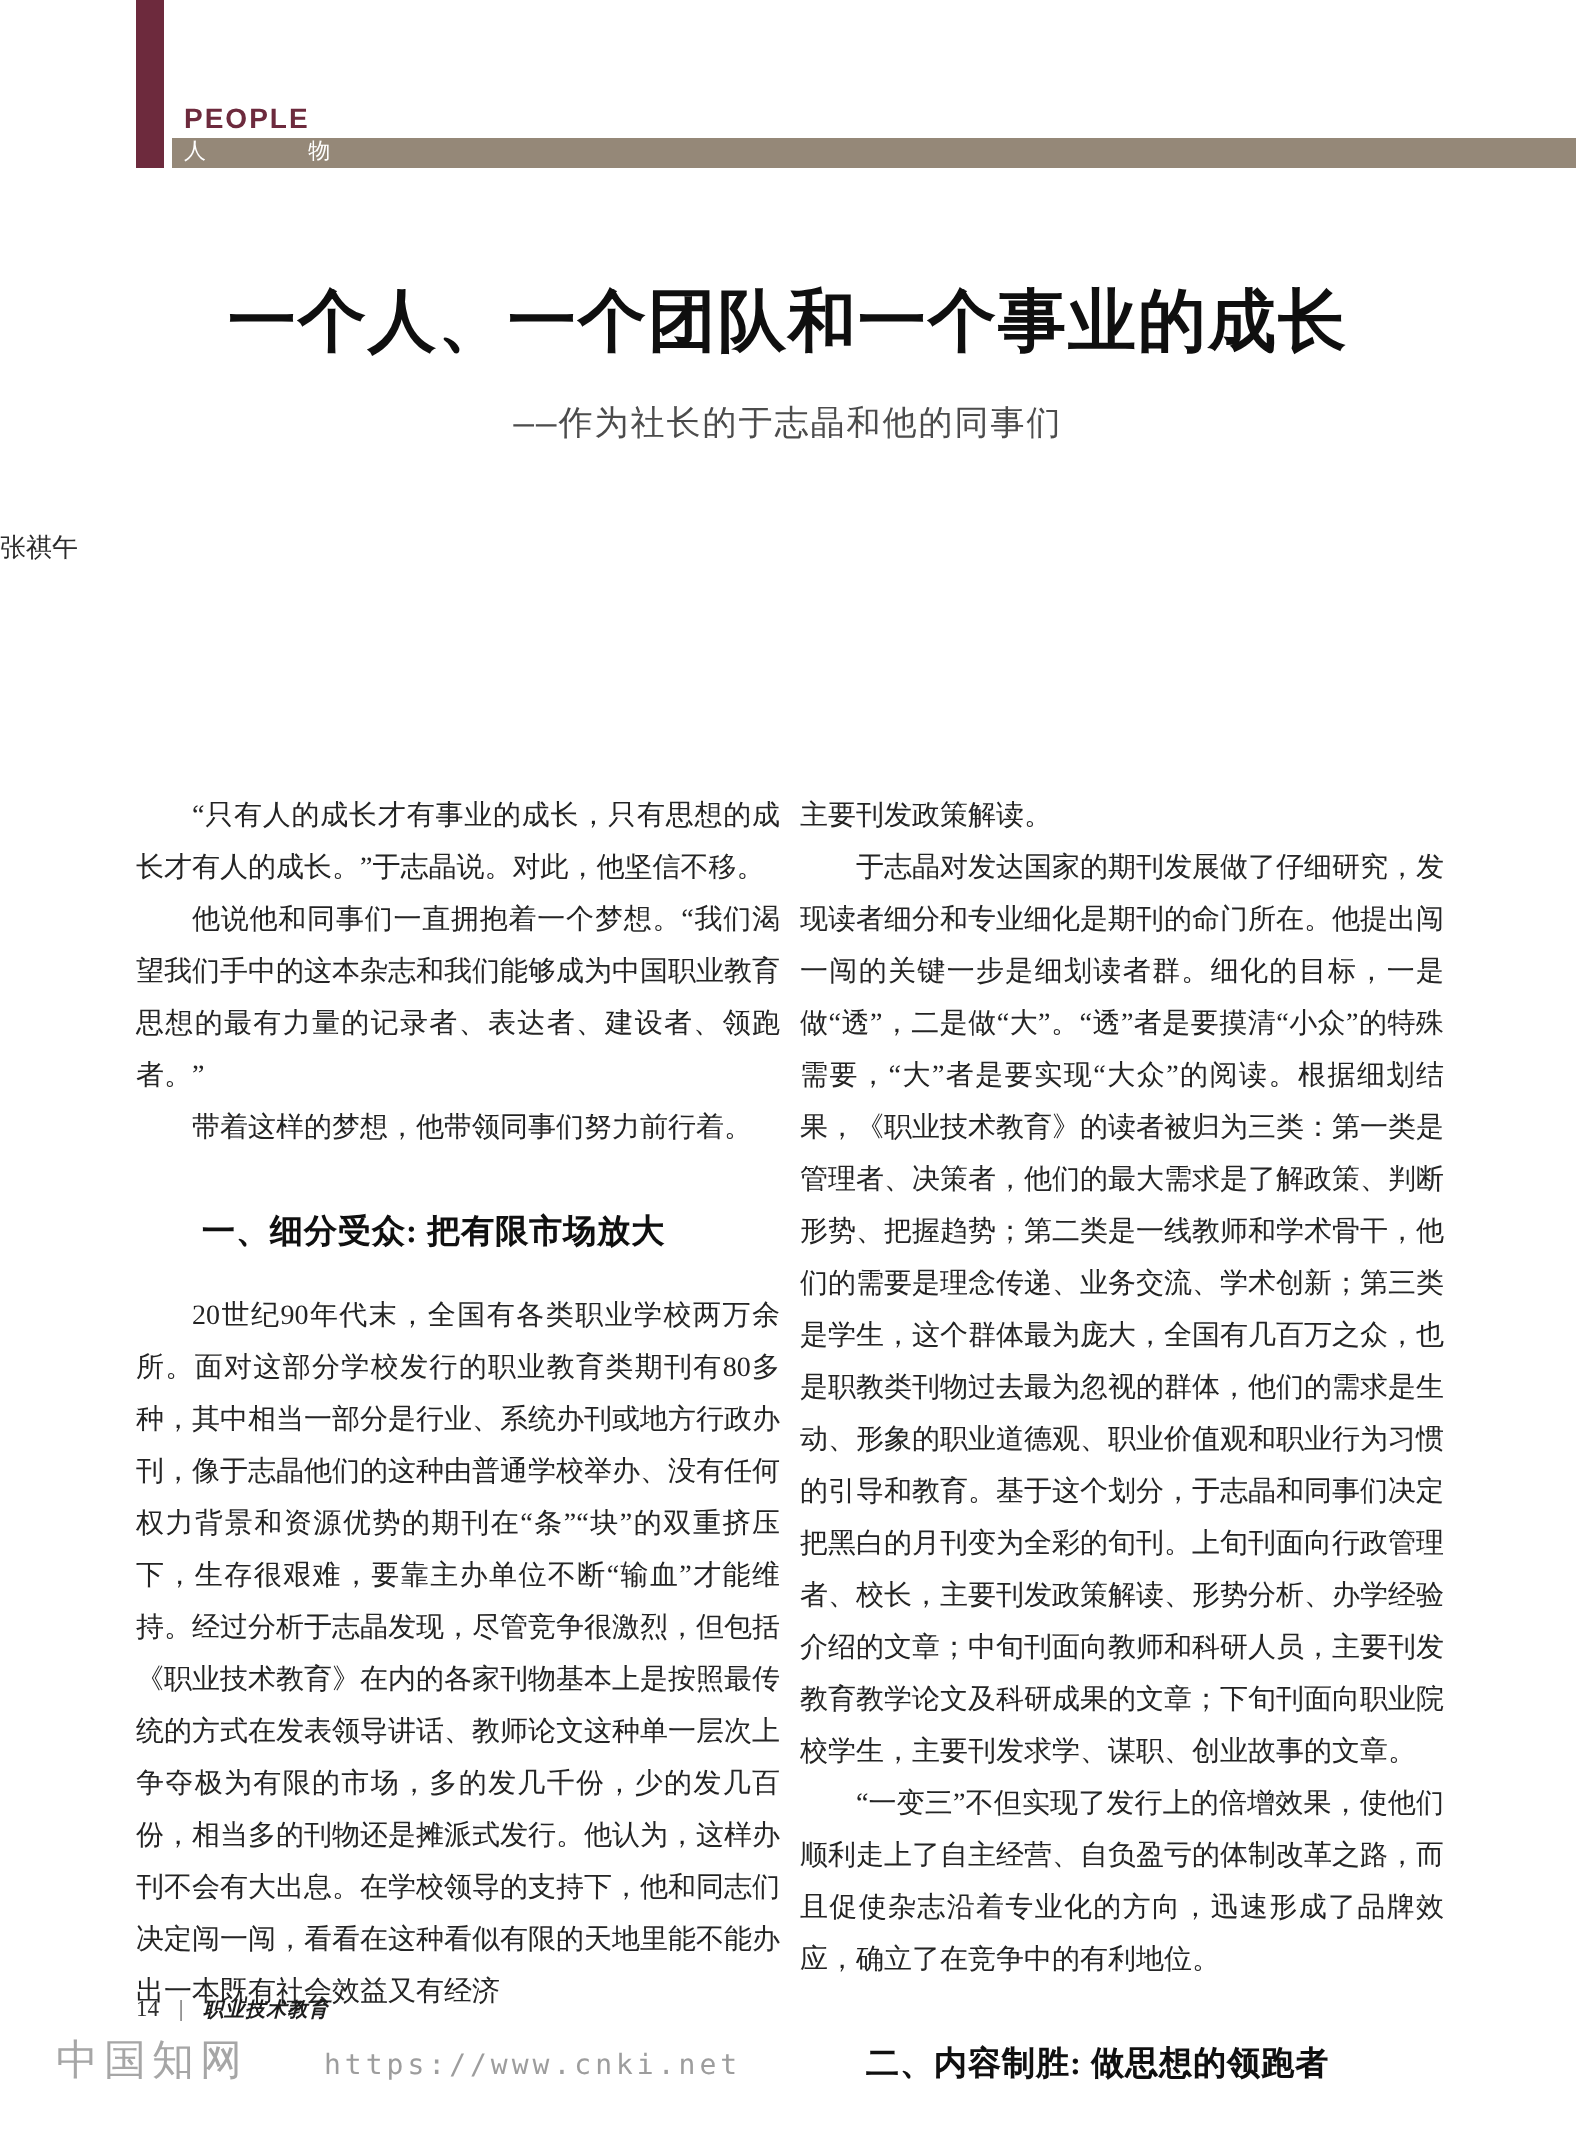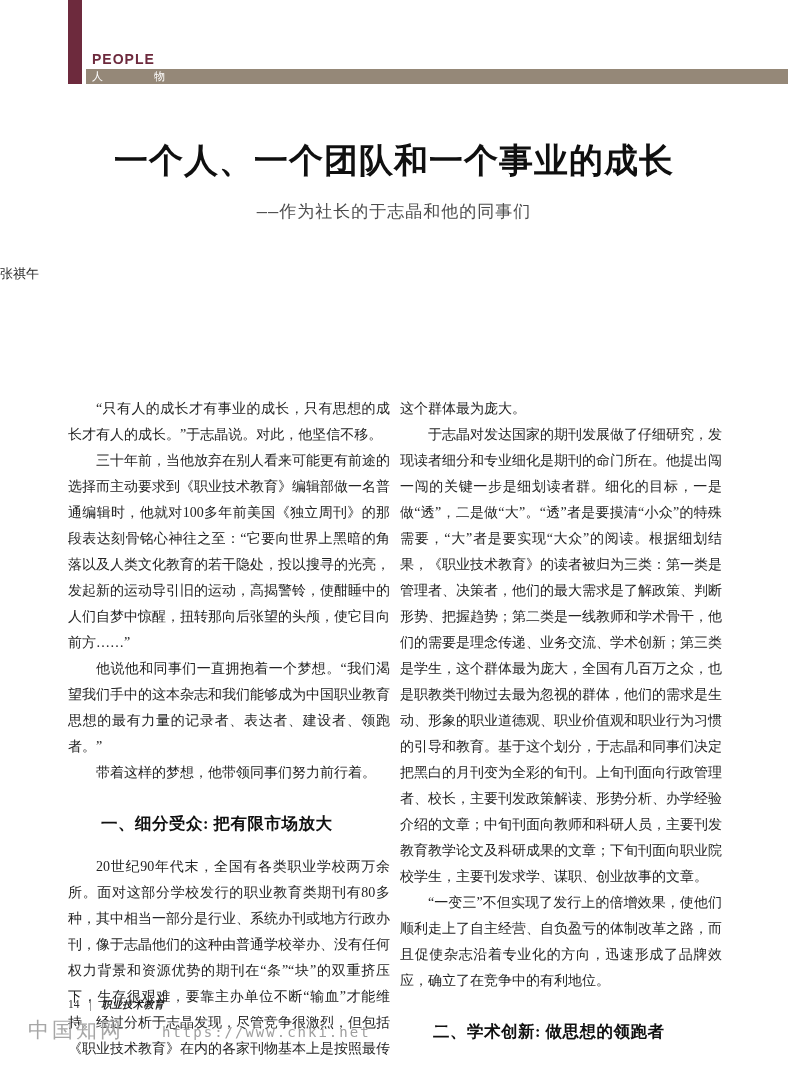--- a/index.html
+++ b/index.html
@@ -114,31 +114,30 @@
     <span class="zh2">物</span>
   </div>
 
   <div class="title">一个人、一个团队和一个事业的成长</div>
   <div class="subtitle">——作为社长的于志晶和他的同事们</div>
   <div class="author">张祺午</div>
 
   <div class="columns">
     <div class="col" id="col-left">
         <p class="para">“只有人的成长才有事业的成长，只有思想的成长才有人的成长。”于志晶说。对此，他坚信不移。</p>
-        <p class="para">三十年前，当他放弃在别人看来可能更有前途的选择而主动要求到《职业技术教育》编辑部做一名普通编辑时，他就对100多年前美国《独立周刊》的那段表达刻骨铭心神往之至：“它要向世界上黑暗的角落以及人类文化教育的若干隐处，投以搜寻的光亮，发起新的运动导引旧的运动，高揭警铃，使酣睡中的人们自梦中惊醒，扭转那向后张望的头颅，使它目向前方……”</p>
         <p class="para">他说他和同事们一直拥抱着一个梦想。“我们渴望我们手中的这本杂志和我们能够成为中国职业教育思想的最有力量的记录者、表达者、建设者、领跑者。”</p>
         <p class="para">带着这样的梦想，他带领同事们努力前行着。</p>
         <h2 class="section-heading">一、细分受众: 把有限市场放大</h2>
         <p class="para">20世纪90年代末，全国有各类职业学校两万余所。面对这部分学校发行的职业教育类期刊有80多种，其中相当一部分是行业、系统办刊或地方行政办刊，像于志晶他们的这种由普通学校举办、没有任何权力背景和资源优势的期刊在“条”“块”的双重挤压下，生存很艰难，要靠主办单位不断“输血”才能维持。经过分析于志晶发现，尽管竞争很激烈，但包括《职业技术教育》在内的各家刊物基本上是按照最传统的方式在发表领导讲话、教师论文这种单一层次上争夺极为有限的市场，多的发几千份，少的发几百份，相当多的刊物还是摊派式发行。他认为，这样办刊不会有大出息。在学校领导的支持下，他和同志们决定闯一闯，看看在这种看似有限的天地里能不能办出一本既有社会效益又有经济</p>
       </div>
     <div class="col" id="col-right">
-        <p class="para no-indent">这个群体最为庞大。</p>
+        <p class="para no-indent">主要刊发政策解读。</p>
         <p class="para">于志晶对发达国家的期刊发展做了仔细研究，发现读者细分和专业细化是期刊的命门所在。他提出闯一闯的关键一步是细划读者群。细化的目标，一是做“透”，二是做“大”。“透”者是要摸清“小众”的特殊需要，“大”者是要实现“大众”的阅读。根据细划结果，《职业技术教育》的读者被归为三类：第一类是管理者、决策者，他们的最大需求是了解政策、判断形势、把握趋势；第二类是一线教师和学术骨干，他们的需要是理念传递、业务交流、学术创新；第三类是学生，这个群体最为庞大，全国有几百万之众，也是职教类刊物过去最为忽视的群体，他们的需求是生动、形象的职业道德观、职业价值观和职业行为习惯的引导和教育。基于这个划分，于志晶和同事们决定把黑白的月刊变为全彩的旬刊。上旬刊面向行政管理者、校长，主要刊发政策解读、形势分析、办学经验介绍的文章；中旬刊面向教师和科研人员，主要刊发教育教学论文及科研成果的文章；下旬刊面向职业院校学生，主要刊发求学、谋职、创业故事的文章。</p>
         <p class="para">“一变三”不但实现了发行上的倍增效果，使他们顺利走上了自主经营、自负盈亏的体制改革之路，而且促使杂志沿着专业化的方向，迅速形成了品牌效应，确立了在竞争中的有利地位。</p>
-        <h2 class="section-heading">二、学术创新: 做思想的领跑者</h2>
+        <h2 class="section-heading">二、内容制胜: 做思想的领跑者</h2>
         <p class="para">内容是期刊价值的真正承载者。对专业性杂志而言，能否提供高水准的专业观点和分析，决定着刊物品质的高下甚至生死。</p>
       </div>
   </div>
 
   <div class="footer-line">
     <span>14</span>
     <span class="sep">|</span>
     <span class="journal-logo">职业技术教育</span>
   </div>
 

